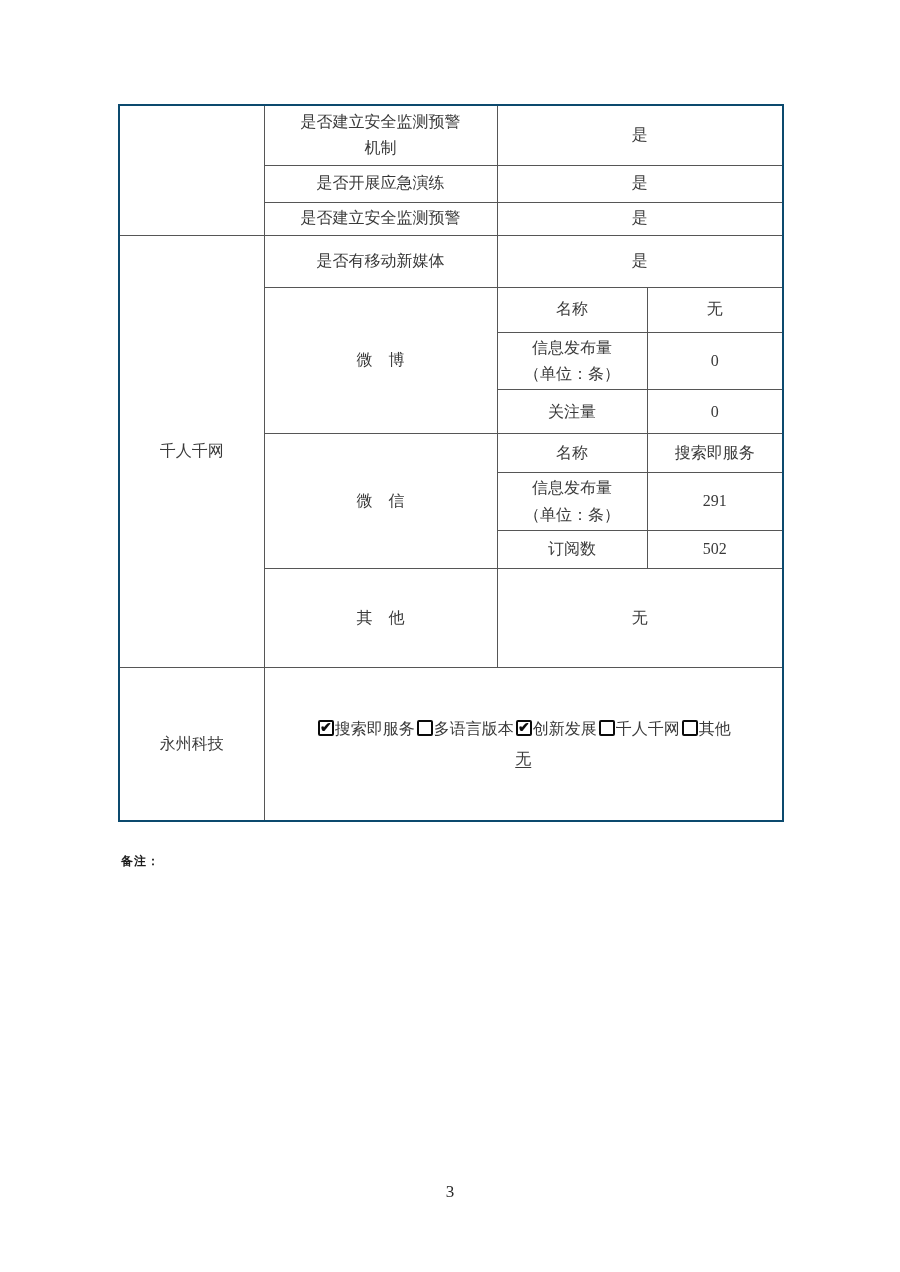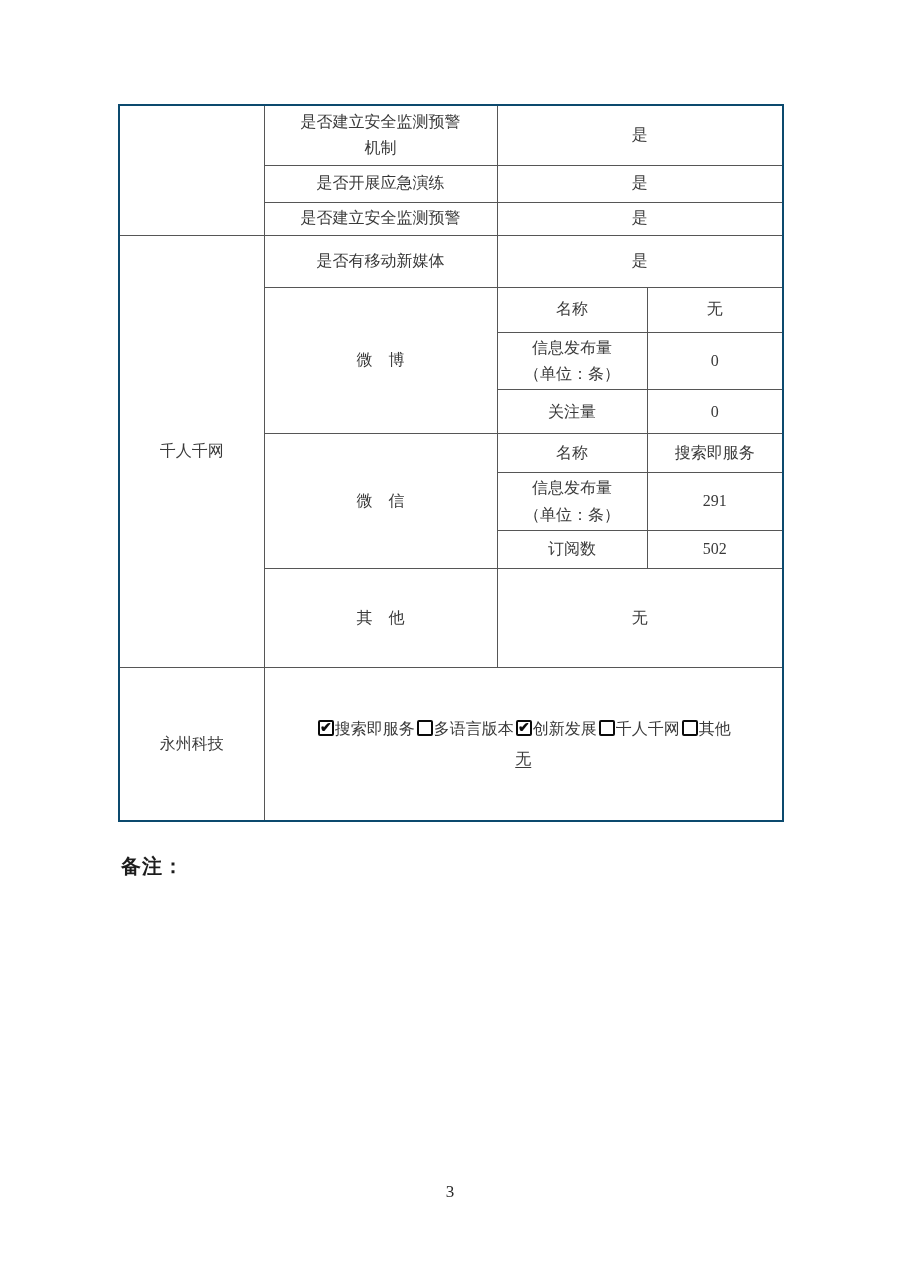--- a/index.html
+++ b/index.html
@@ -56,21 +56,21 @@
     line-height: 11px;
     font-weight: 700;
     text-align: center;
     color: #0a0a0a;
     overflow: hidden;
   }
   .notes {
     position: absolute;
     left: 121px;
     top: 853px;
-    font-size: 20px;
+    font-size: 12px;
     font-weight: 700;
     color: #1c1c1c;
     letter-spacing: 1px;
   }
   .pageno {
     position: absolute;
     left: 0;
     top: 1182px;
     width: 100%;
     text-align: center;

